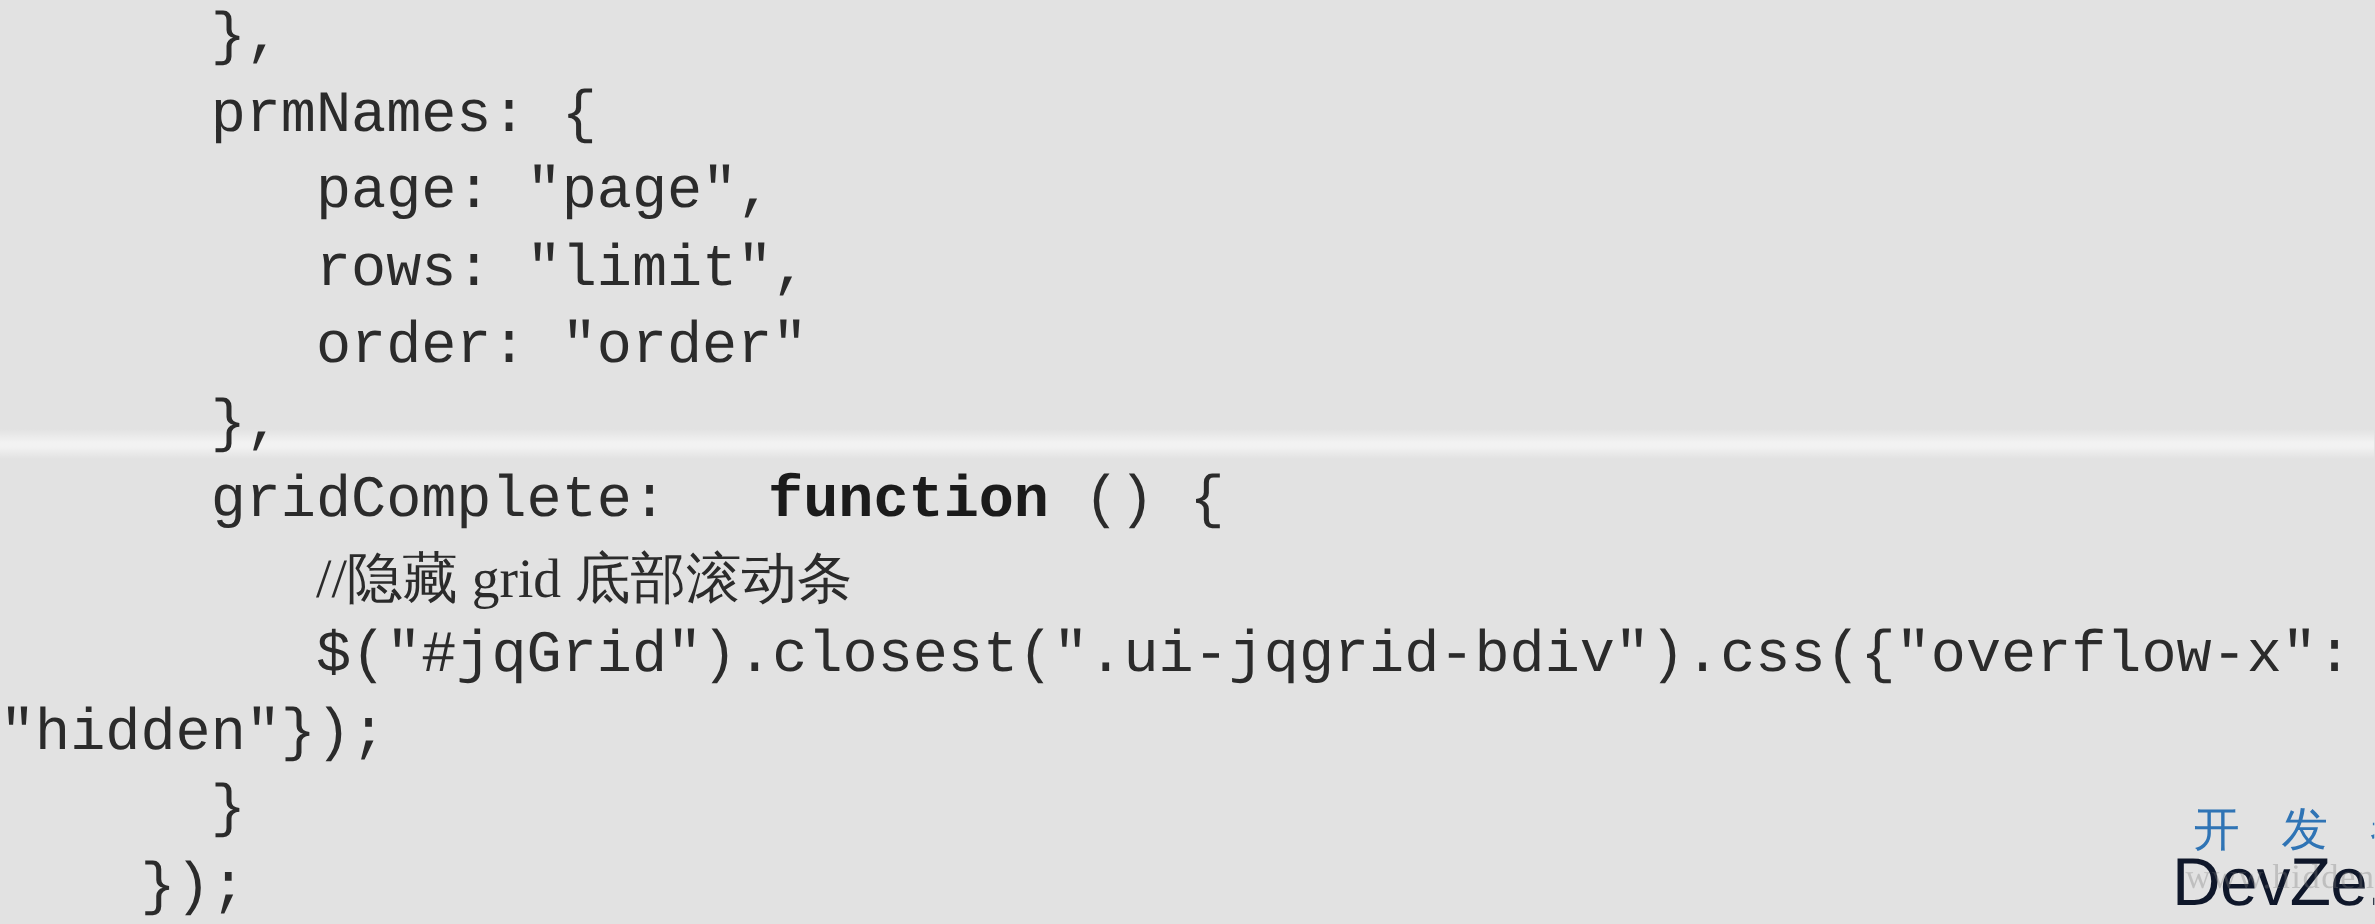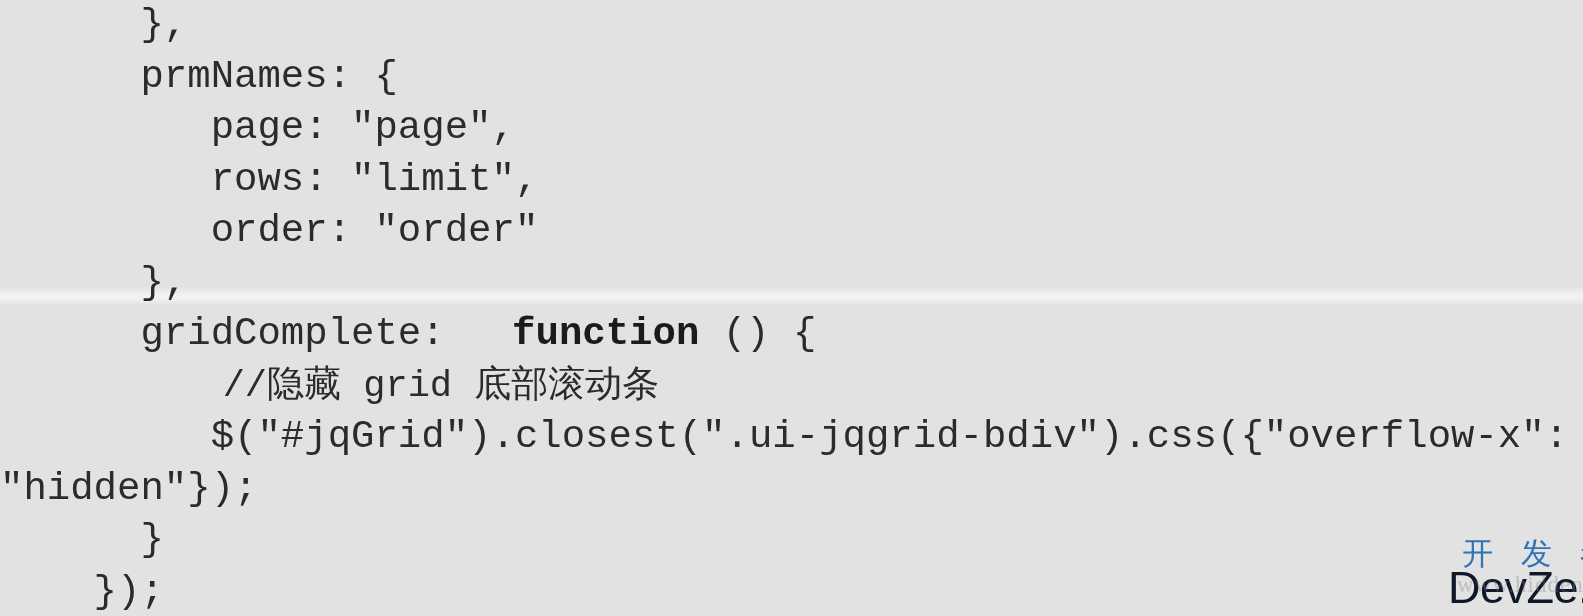--- a/index.html
+++ b/index.html
@@ -46,23 +46,22 @@
     display: block;
     height: 51.5px;
     white-space: pre;
   }
   .kw {
     font-weight: bold;
     color: #1b1b1b;
     margin-left: 44px;
   }
   .cjk {
-    font-family: Liberation Mono, monospace;
+    font-family: Liberation Serif, serif;
     font-size: 37px;
-    margin-left: 12px;
   }
   
   #watermark {
     position: absolute;
     left: 1448px;
     top: 536px;
     width: 186px;
     height: 80px;
     pointer-events: none;
     user-select: none;

